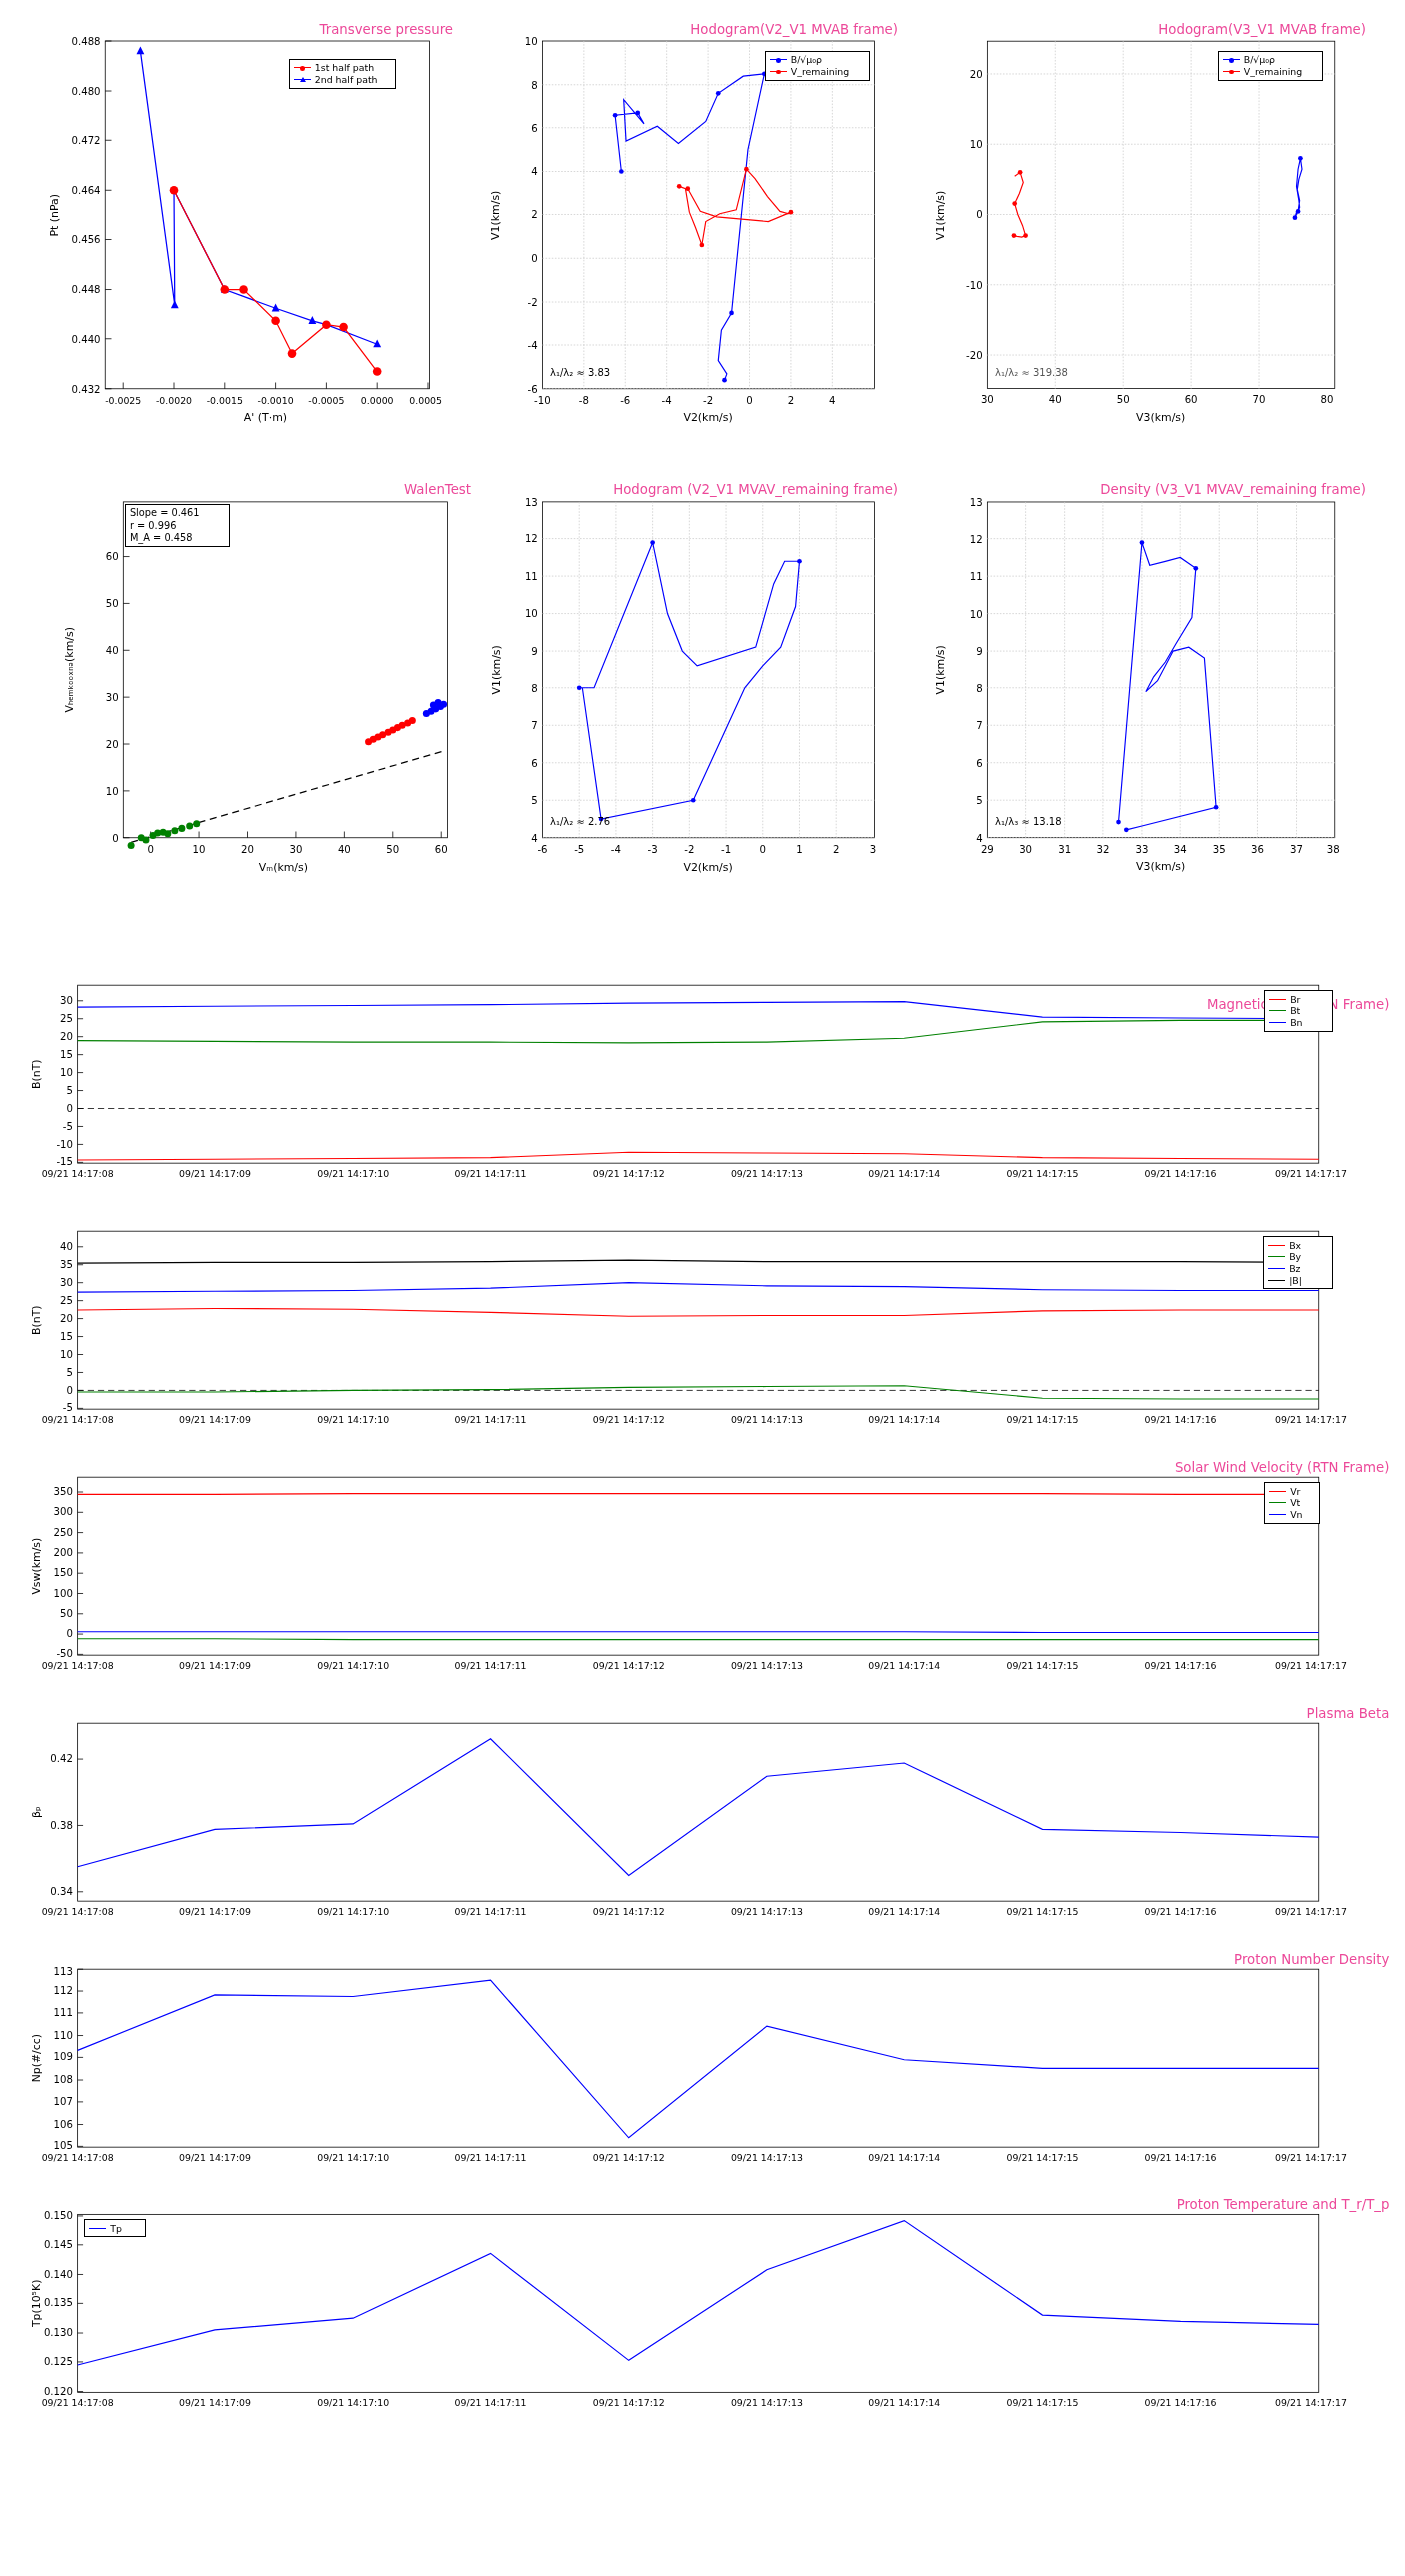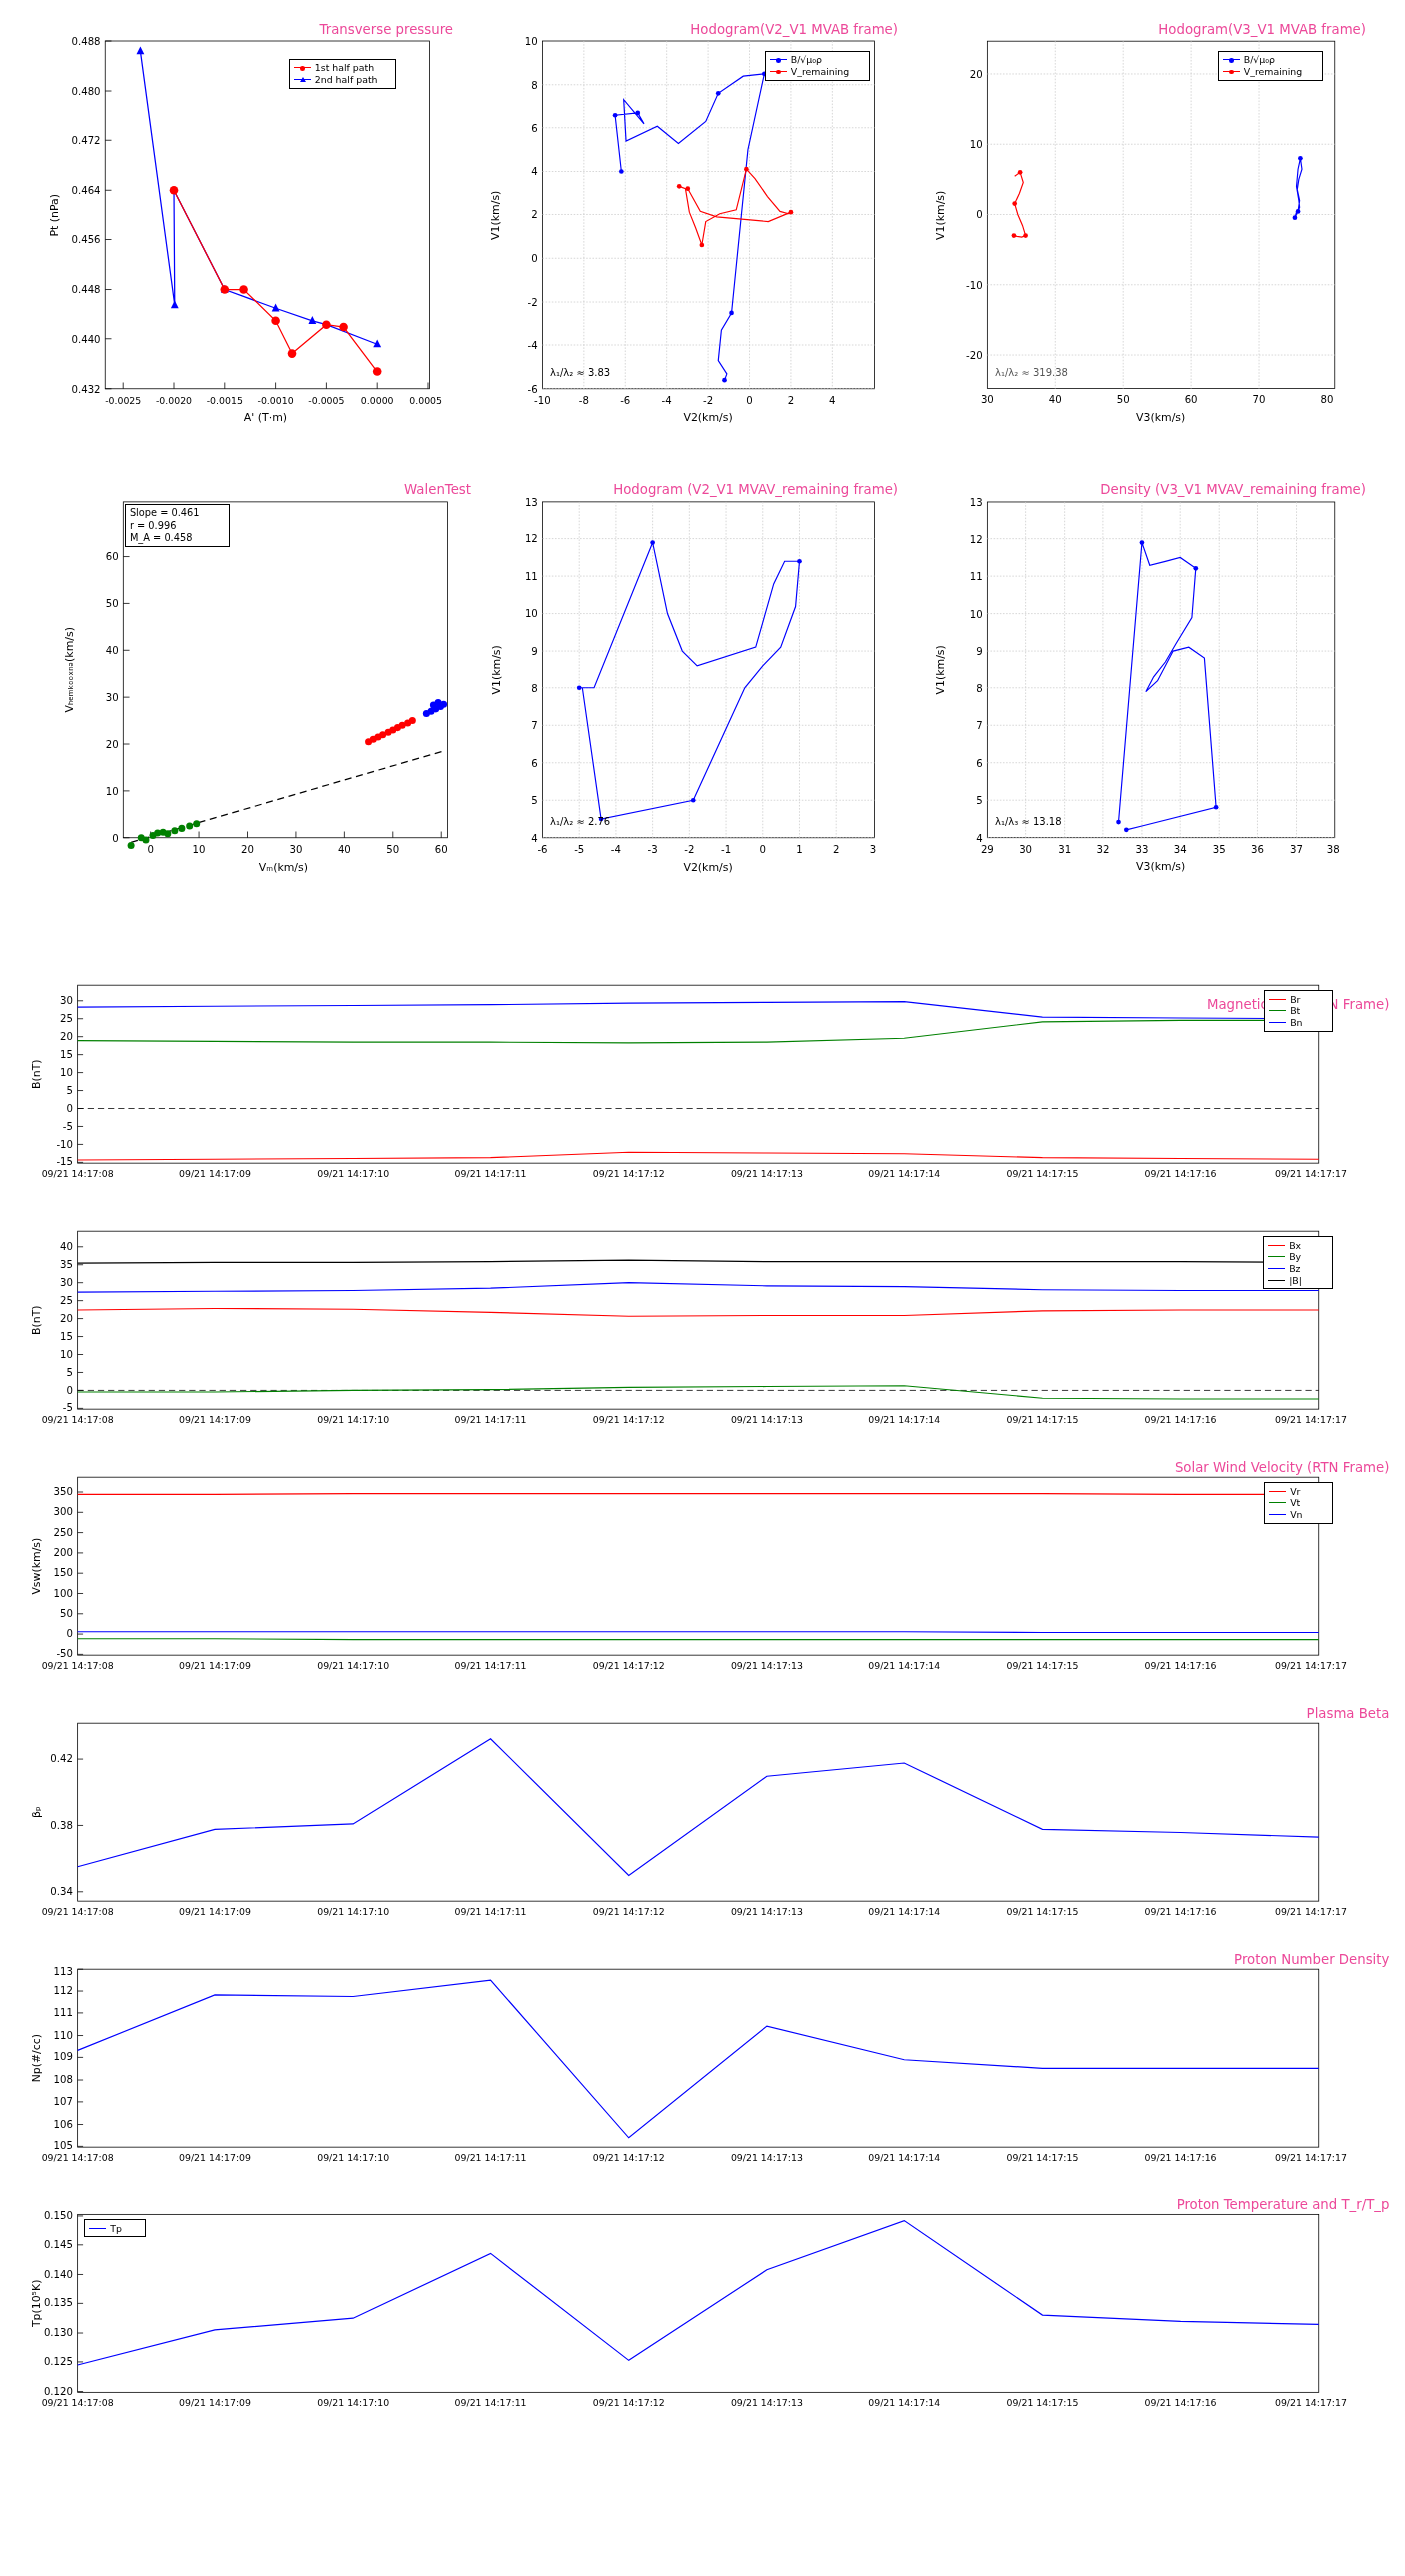--- a/index.html
+++ b/index.html
@@ -619,21 +619,21 @@
         <text x="1129" y="268">09/21 14:17:14</text>
           <text x="1306" y="268">09/21 14:17:15</text>
         <text x="1483" y="268">09/21 14:17:16</text>
           <text x="1650" y="268">09/21 14:17:17</text>
       </g>
       <text x="22" y="136" class="axlabel" text-anchor="middle" transform="rotate(-90 22 136)">Vsw(km/s)</text>
       <polyline fill="none" stroke="#ff0000" stroke-width="1.5" points="70,44 246,44 423,43 599,43 776,43 953,43 1129,43 1306,43 1483,44 1660,44"></polyline>
       <polyline fill="none" stroke="#008000" stroke-width="1.5" points="70,229 246,229 423,230 599,230 776,230 953,230 1129,230 1306,230 1483,230 1660,230"></polyline>
       <polyline fill="none" stroke="#0000ff" stroke-width="1.5" points="70,220 246,220 423,220 599,220 776,220 953,220 1129,220 1306,221 1483,221 1660,221"></polyline>
     </svg>
-    <div class="legendbox" style="left:1241px;top:22px;width:69px;">
+    <div class="legendbox" style="left:1241px;top:22px;width:56px;">
       <div class="legrow">
           <span class="legline" style="border-color:#ff0000;"></span>
           <span>Vr</span>
         </div>
       <div class="legrow">
           <span class="legline" style="border-color:#008000;"></span>
           <span>Vt</span>
         </div>
       <div class="legrow">
           <span class="legline" style="border-color:#0000ff;"></span>

